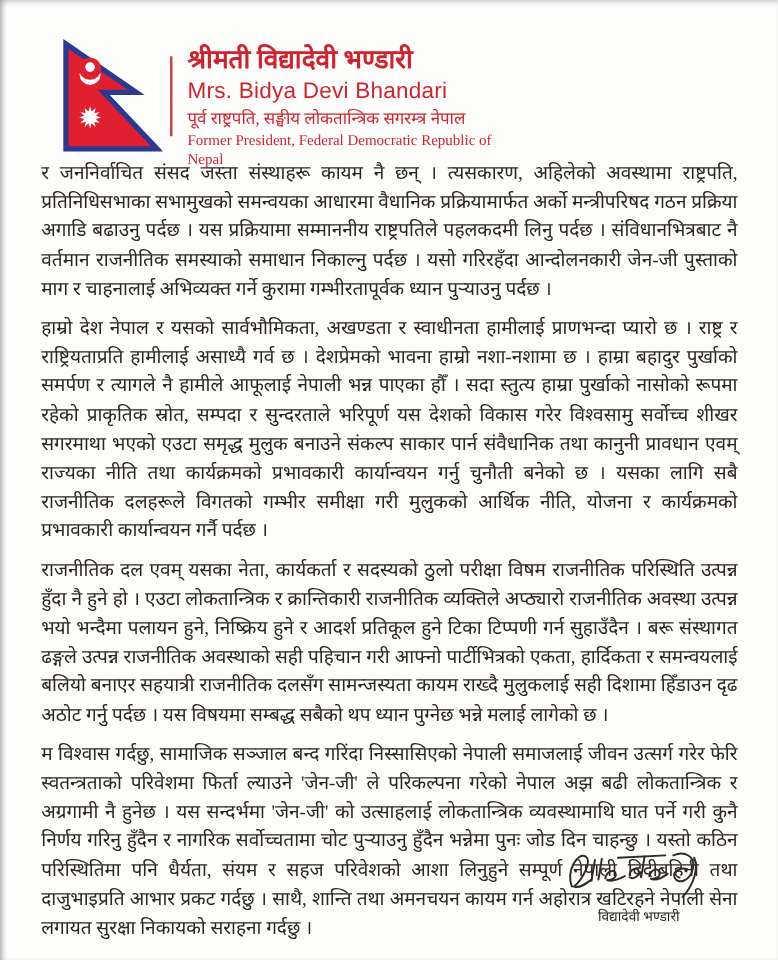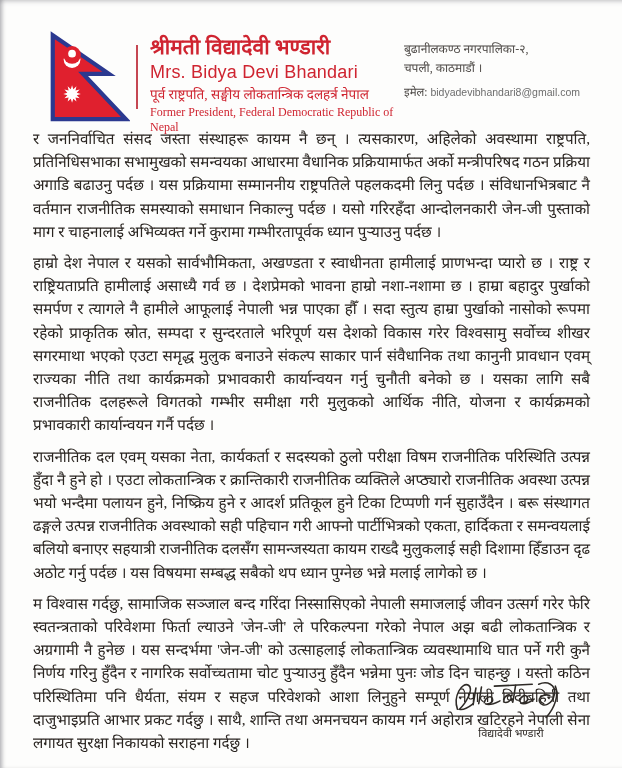--- a/index.html
+++ b/index.html
@@ -68,32 +68,24 @@
     <circle cx="31" cy="27" r="4.6" fill="#ffffff"></circle>
 
     <polygon fill="#ffffff" points="41.5,75 36.6,76.5 40.09,80.25 35.1,79.1 36.25,84.09 32.5,80.6 31,85.5 29.5,80.6 25.75,84.09 26.9,79.1 21.91,80.25 25.4,76.5 20.5,75 25.4,73.5 21.91,69.75 26.9,70.9 25.75,65.91 29.5,69.4 31,64.5 32.5,69.4 36.25,65.91 35.1,70.9 40.09,69.75 36.6,73.5"></polygon>
   </svg>
 
   <div class="lh-divider"></div>
 
   <div class="titles">
     <div class="name-dev">श्रीमती विद्यादेवी भण्डारी</div>
     <div class="name-en">Mrs. Bidya Devi Bhandari</div>
-    <div class="title-dev">पूर्व राष्ट्रपति, सङ्घीय लोकतान्त्रिक दलहर्त्र नेपाल</div>
+    <div class="title-dev">पूर्व राष्ट्रपति, सङ्घीय लोकतान्त्रिक सगरम्त्र नेपाल</div>
     <div class="title-en">Former President, Federal Democratic Republic of Nepal</div>
   </div>
 
-  <div class="contact">
-    <div>बुढानीलकण्ठ नगरपालिका-२,</div>
-    <div>चपली, काठमाडौं ।</div>
-    <div class="email-row">
-      <span>इमेल:</span>
-      <span class="email-val">bidyadevibhandari8@gmail.com</span>
-    </div>
-  </div>
 
   <div class="letter-body">
     <p>र जननिर्वाचित संसद जस्ता संस्थाहरू कायम नै छन् । त्यसकारण, अहिलेको अवस्थामा राष्ट्रपति, प्रतिनिधिसभाका सभामुखको समन्वयका आधारमा वैधानिक प्रक्रियामार्फत अर्को मन्त्रीपरिषद गठन प्रक्रिया अगाडि बढाउनु पर्दछ । यस प्रक्रियामा सम्माननीय राष्ट्रपतिले पहलकदमी लिनु पर्दछ । संविधानभित्रबाट नै वर्तमान राजनीतिक समस्याको समाधान निकाल्नु पर्दछ । यसो गरिरहँदा आन्दोलनकारी जेन-जी पुस्ताको माग र चाहनालाई अभिव्यक्त गर्ने कुरामा गम्भीरतापूर्वक ध्यान पुऱ्याउनु पर्दछ ।</p>
     <p>हाम्रो देश नेपाल र यसको सार्वभौमिकता, अखण्डता र स्वाधीनता हामीलाई प्राणभन्दा प्यारो छ । राष्ट्र र राष्ट्रियताप्रति हामीलाई असाध्यै गर्व छ । देशप्रेमको भावना हाम्रो नशा-नशामा छ । हाम्रा बहादुर पुर्खाको समर्पण र त्यागले नै हामीले आफूलाई नेपाली भन्न पाएका हौँ । सदा स्तुत्य हाम्रा पुर्खाको नासोको रूपमा रहेको प्राकृतिक स्रोत, सम्पदा र सुन्दरताले भरिपूर्ण यस देशको विकास गरेर विश्वसामु सर्वोच्च शीखर सगरमाथा भएको एउटा समृद्ध मुलुक बनाउने संकल्प साकार पार्न संवैधानिक तथा कानुनी प्रावधान एवम् राज्यका नीति तथा कार्यक्रमको प्रभावकारी कार्यान्वयन गर्नु चुनौती बनेको छ । यसका लागि सबै राजनीतिक दलहरूले विगतको गम्भीर समीक्षा गरी मुलुकको आर्थिक नीति, योजना र कार्यक्रमको प्रभावकारी कार्यान्वयन गर्नै पर्दछ ।</p>
     <p>राजनीतिक दल एवम् यसका नेता, कार्यकर्ता र सदस्यको ठुलो परीक्षा विषम राजनीतिक परिस्थिति उत्पन्न हुँदा नै हुने हो । एउटा लोकतान्त्रिक र क्रान्तिकारी राजनीतिक व्यक्तिले अप्ठ्यारो राजनीतिक अवस्था उत्पन्न भयो भन्दैमा पलायन हुने, निष्क्रिय हुने र आदर्श प्रतिकूल हुने टिका टिप्पणी गर्न सुहाउँदैन । बरू संस्थागत ढङ्गले उत्पन्न राजनीतिक अवस्थाको सही पहिचान गरी आफ्नो पार्टीभित्रको एकता, हार्दिकता र समन्वयलाई बलियो बनाएर सहयात्री राजनीतिक दलसँग सामन्जस्यता कायम राख्दै मुलुकलाई सही दिशामा हिँडाउन दृढ अठोट गर्नु पर्दछ । यस विषयमा सम्बद्ध सबैको थप ध्यान पुग्नेछ भन्ने मलाई लागेको छ ।</p>
     <p>म विश्वास गर्दछु, सामाजिक सञ्जाल बन्द गरिंदा निस्सासिएको नेपाली समाजलाई जीवन उत्सर्ग गरेर फेरि स्वतन्त्रताको परिवेशमा फिर्ता ल्याउने 'जेन-जी' ले परिकल्पना गरेको नेपाल अझ बढी लोकतान्त्रिक र अग्रगामी नै हुनेछ । यस सन्दर्भमा 'जेन-जी' को उत्साहलाई लोकतान्त्रिक व्यवस्थामाथि घात पर्ने गरी कुनै निर्णय गरिनु हुँदैन र नागरिक सर्वोच्चतामा चोट पुऱ्याउनु हुँदैन भन्नेमा पुनः जोड दिन चाहन्छु । यस्तो कठिन परिस्थितिमा पनि धैर्यता, संयम र सहज परिवेशको आशा लिनुहुने सम्पूर्ण नेपाली दिदीबहिनी तथा दाजुभाइप्रति आभार प्रकट गर्दछु । साथै, शान्ति तथा अमनचयन कायम गर्न अहोरात्र खटिरहने नेपाली सेना लगायत सुरक्षा निकायको सराहना गर्दछु ।</p>
     <p class="closing">धन्यवाद ।</p>
   </div>
 
   <div class="signature-area">

